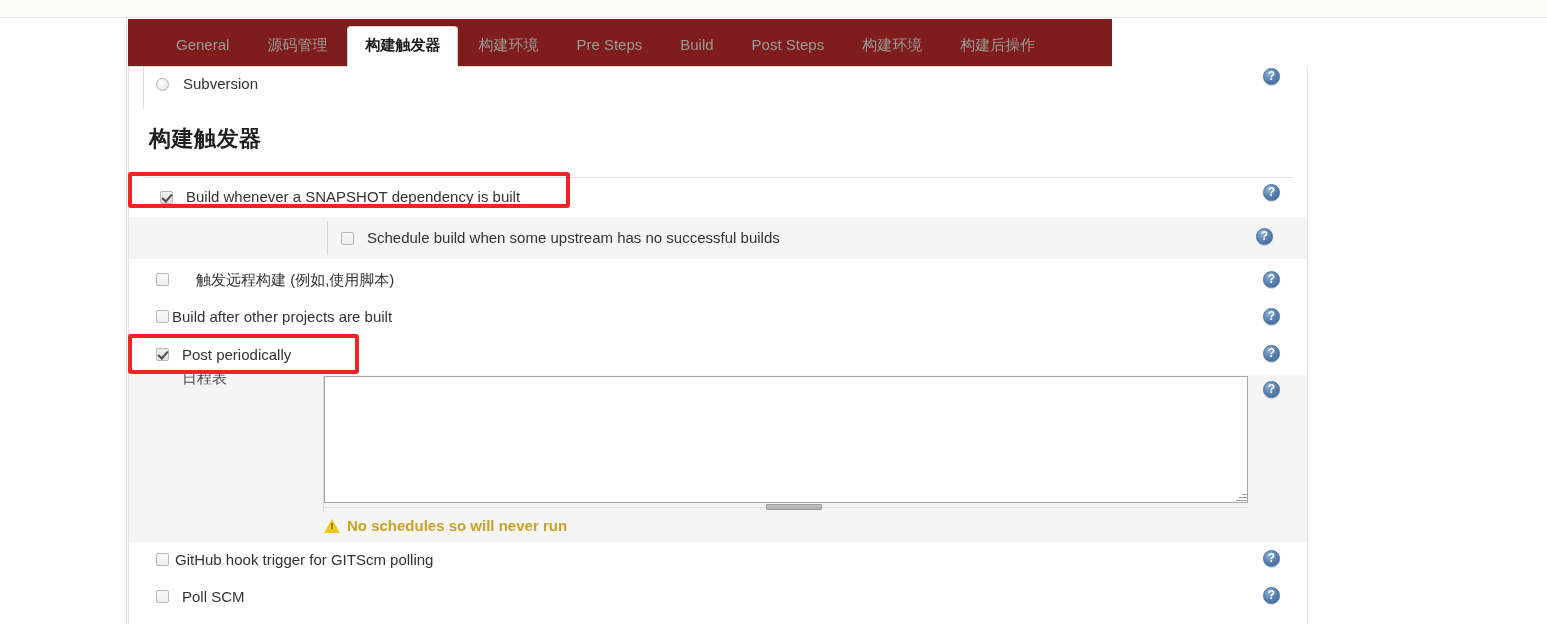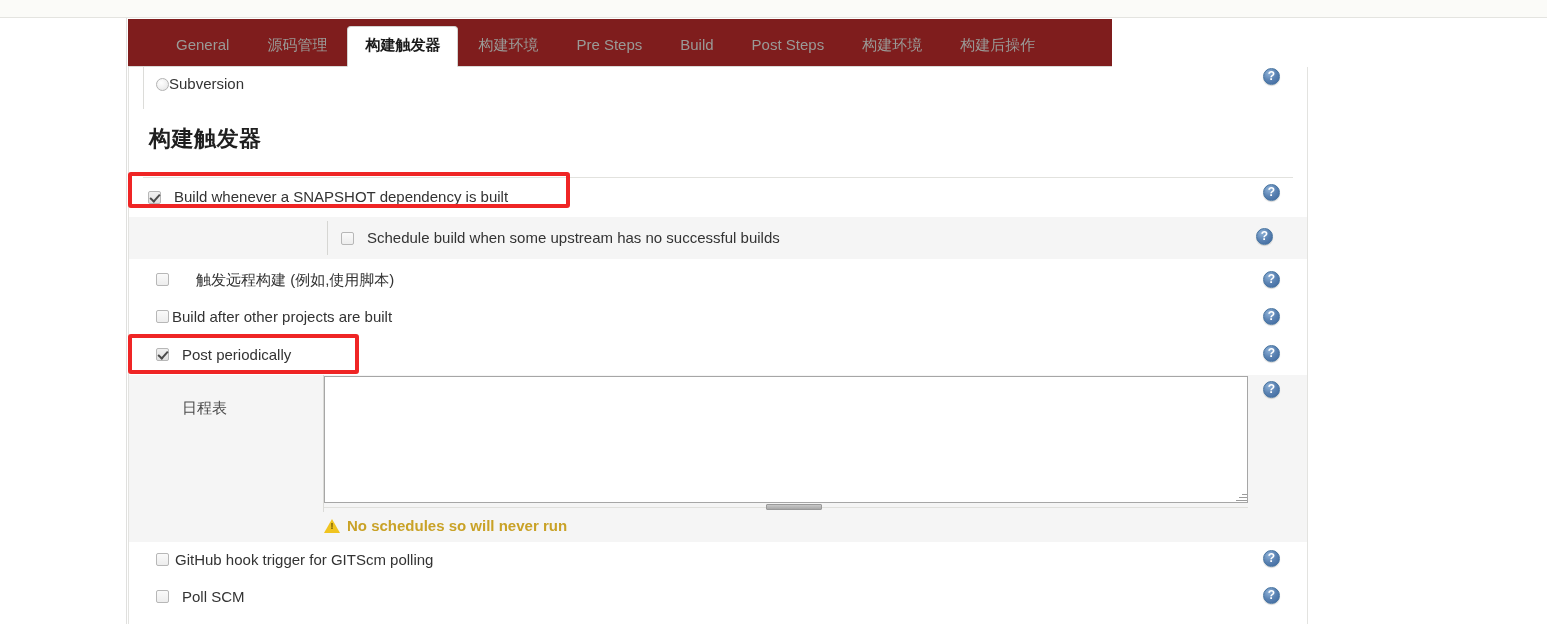--- a/index.html
+++ b/index.html
@@ -197,21 +197,21 @@
 
   
   .sched-block {
     position: absolute;
     left: 0; top: 308px;
     width: 1178px; height: 167px;
     background: #f5f5f5;
   }
   .sched-label {
     position: absolute;
-    left: 53px; top: 332px;
+    left: 53px; top: 302px;
     font-size: 15px;
     color: #4a4a4a;
   }
   .sched-sep {
     position: absolute;
     left: 194px; top: 308px;
     width: 1px; height: 137px;
     background: #dadad7;
   }
   .textarea {
@@ -315,30 +315,30 @@
     <div class="tab">Build</div>
     <div class="tab">Post Steps</div>
     <div class="tab">构建环境</div>
     <div class="tab">构建后操作</div>
   </div>
 
   <div class="panel">
 
     <div class="inner-rail"></div>
 
-    <div class="row" style="top:0px;height:34px;padding-left:27px;gap:0;">
+    <div class="row" style="top:0px;height:34px;padding-left:27px;gap:14px;">
       <span class="radio"></span>
       <span class="lbl">Subversion</span>
     </div>
     <div class="help" style="left:1134px; top:1px;"></div>
 
     <div class="sec-divider"></div>
     <div class="sec-title" style="left:20px; top:57px;">构建触发器</div>
 
-    <div class="row" style="top:110px;height:40px;padding-left:19px;gap:13px;">
+    <div class="row" style="top:110px;height:40px;padding-left:31px;gap:13px;">
       <span class="cbox checked"></span>
       <span class="lbl">Build whenever a SNAPSHOT dependency is built</span>
     </div>
     <div class="help" style="left:1134px; top:117px;"></div>
 
     <div class="row shaded" style="top:150px;height:42px;padding-left:212px;gap:13px;align-items:center;">
       <span class="cbox"></span>
       <span class="lbl">Schedule build when some upstream has no successful builds</span>
     </div>
     <div class="subrail" style="top:154px; height:34px;"></div>

